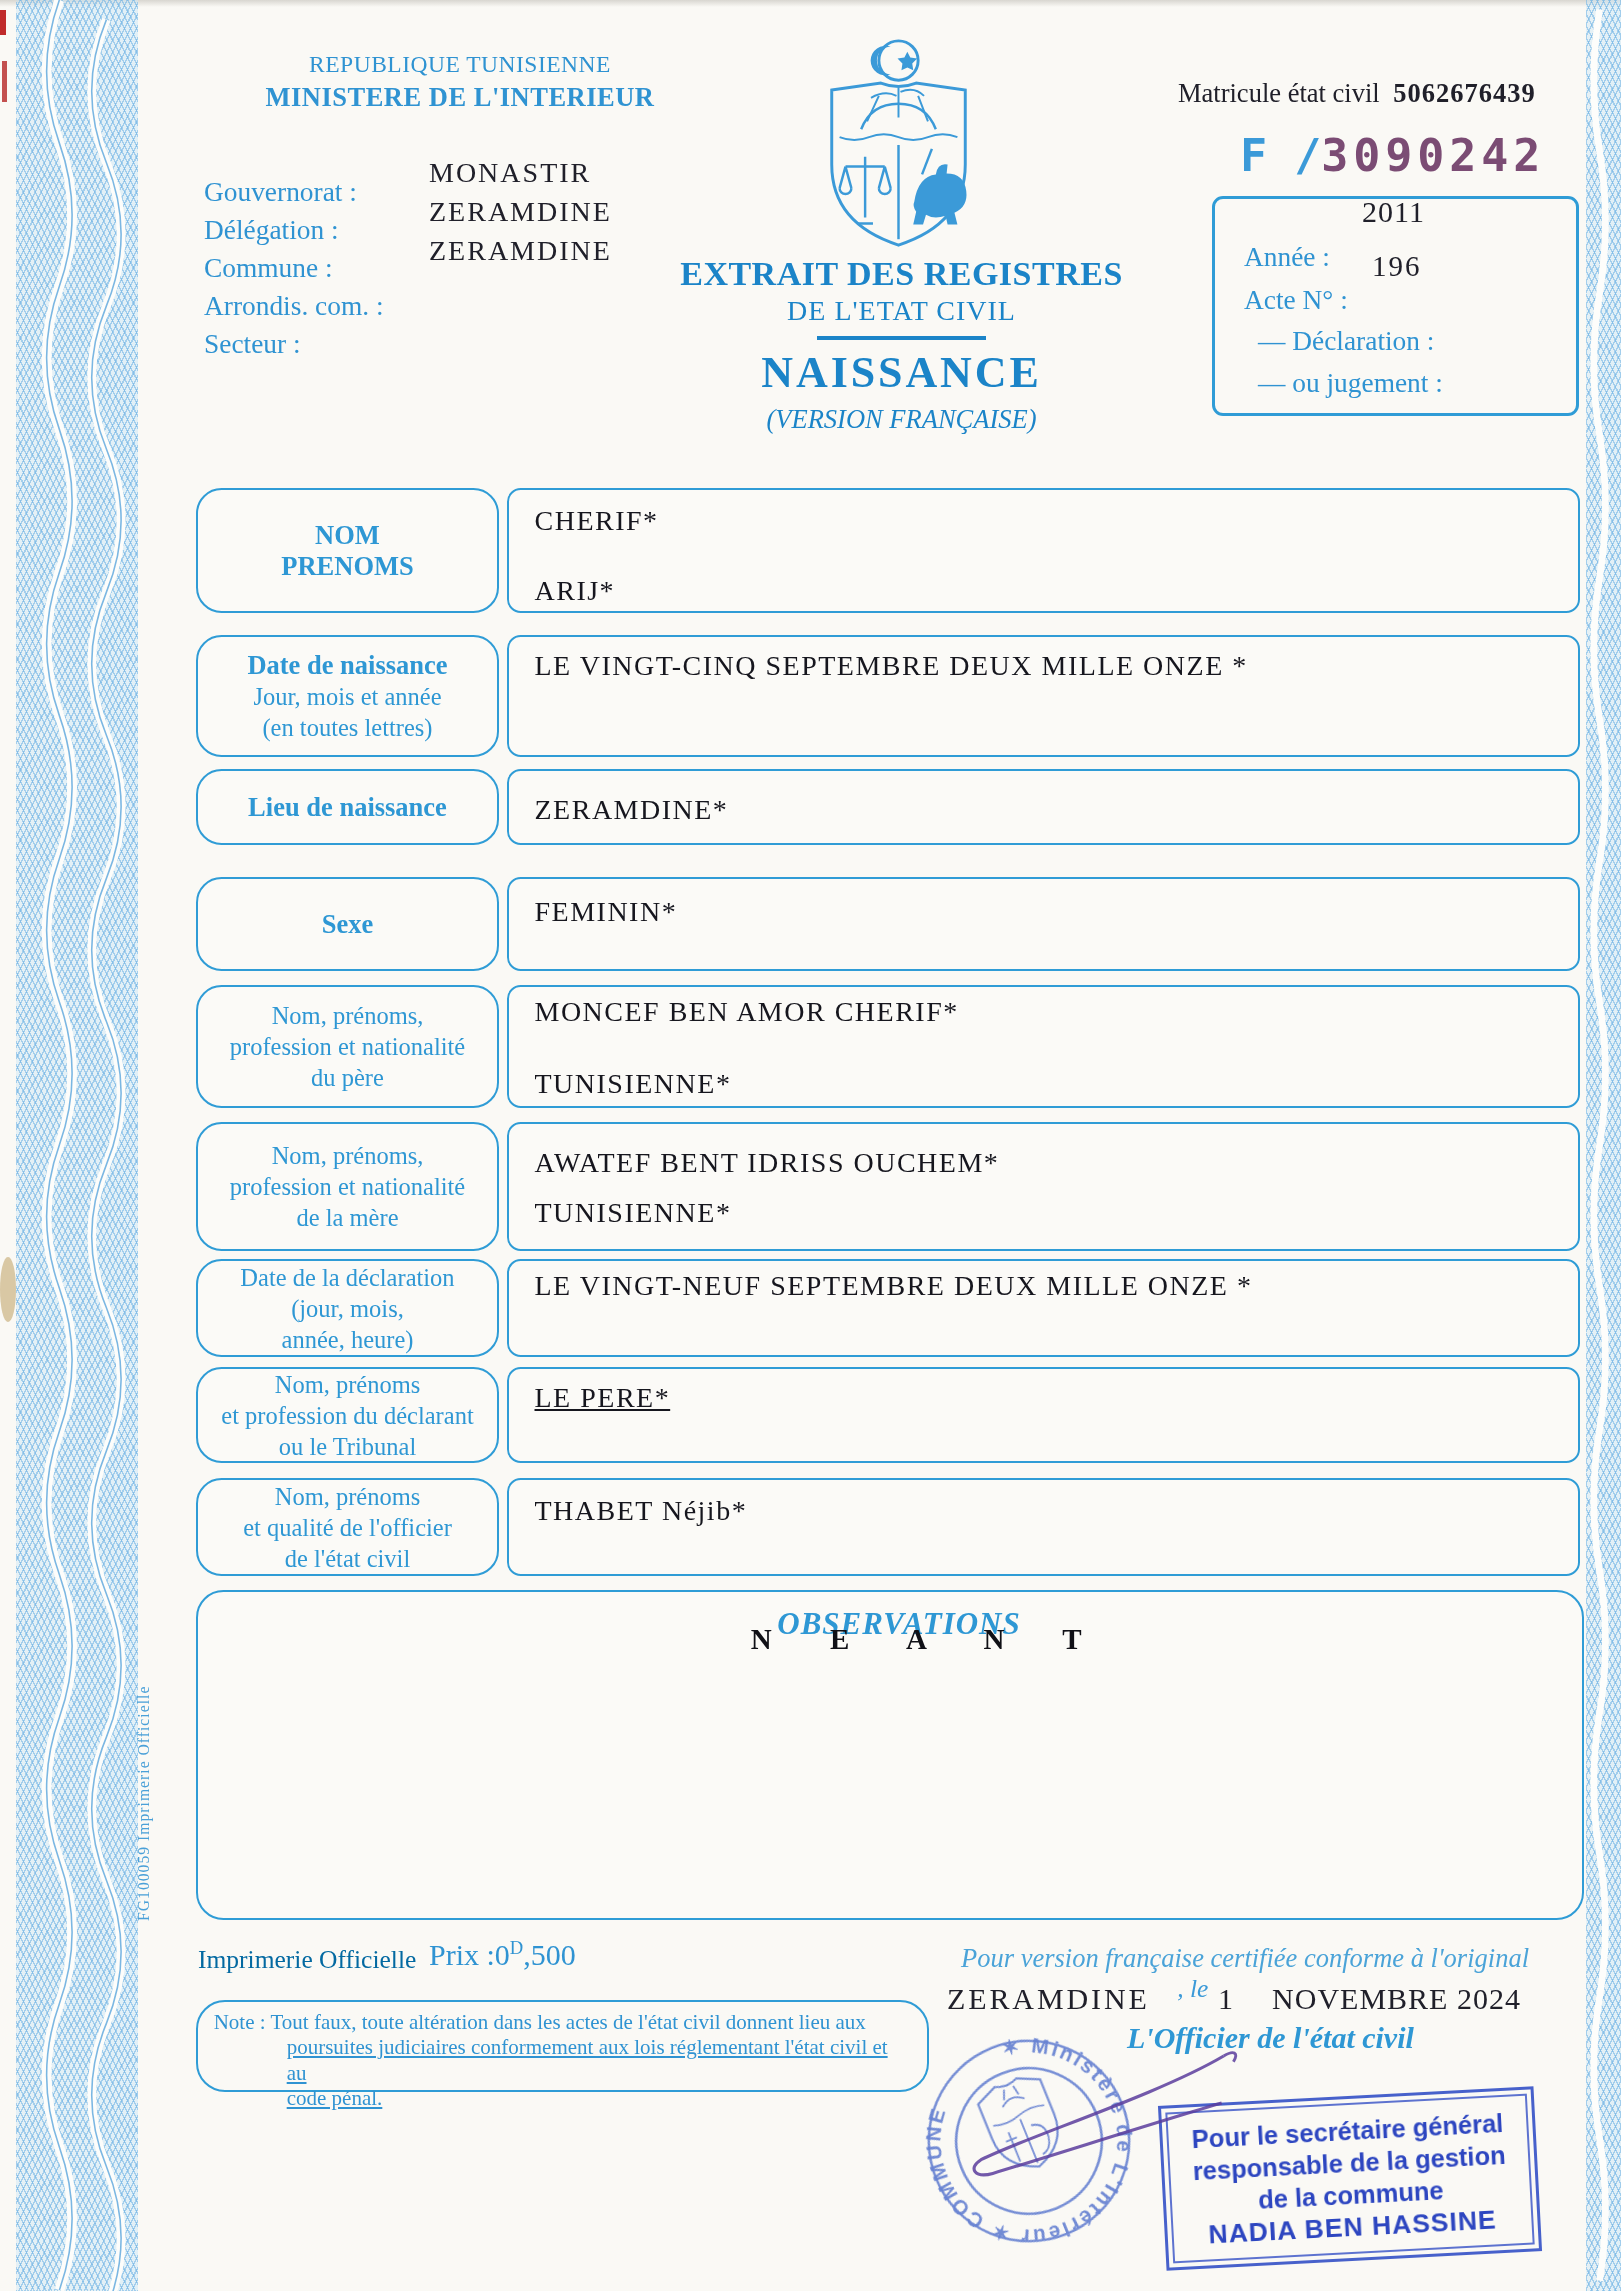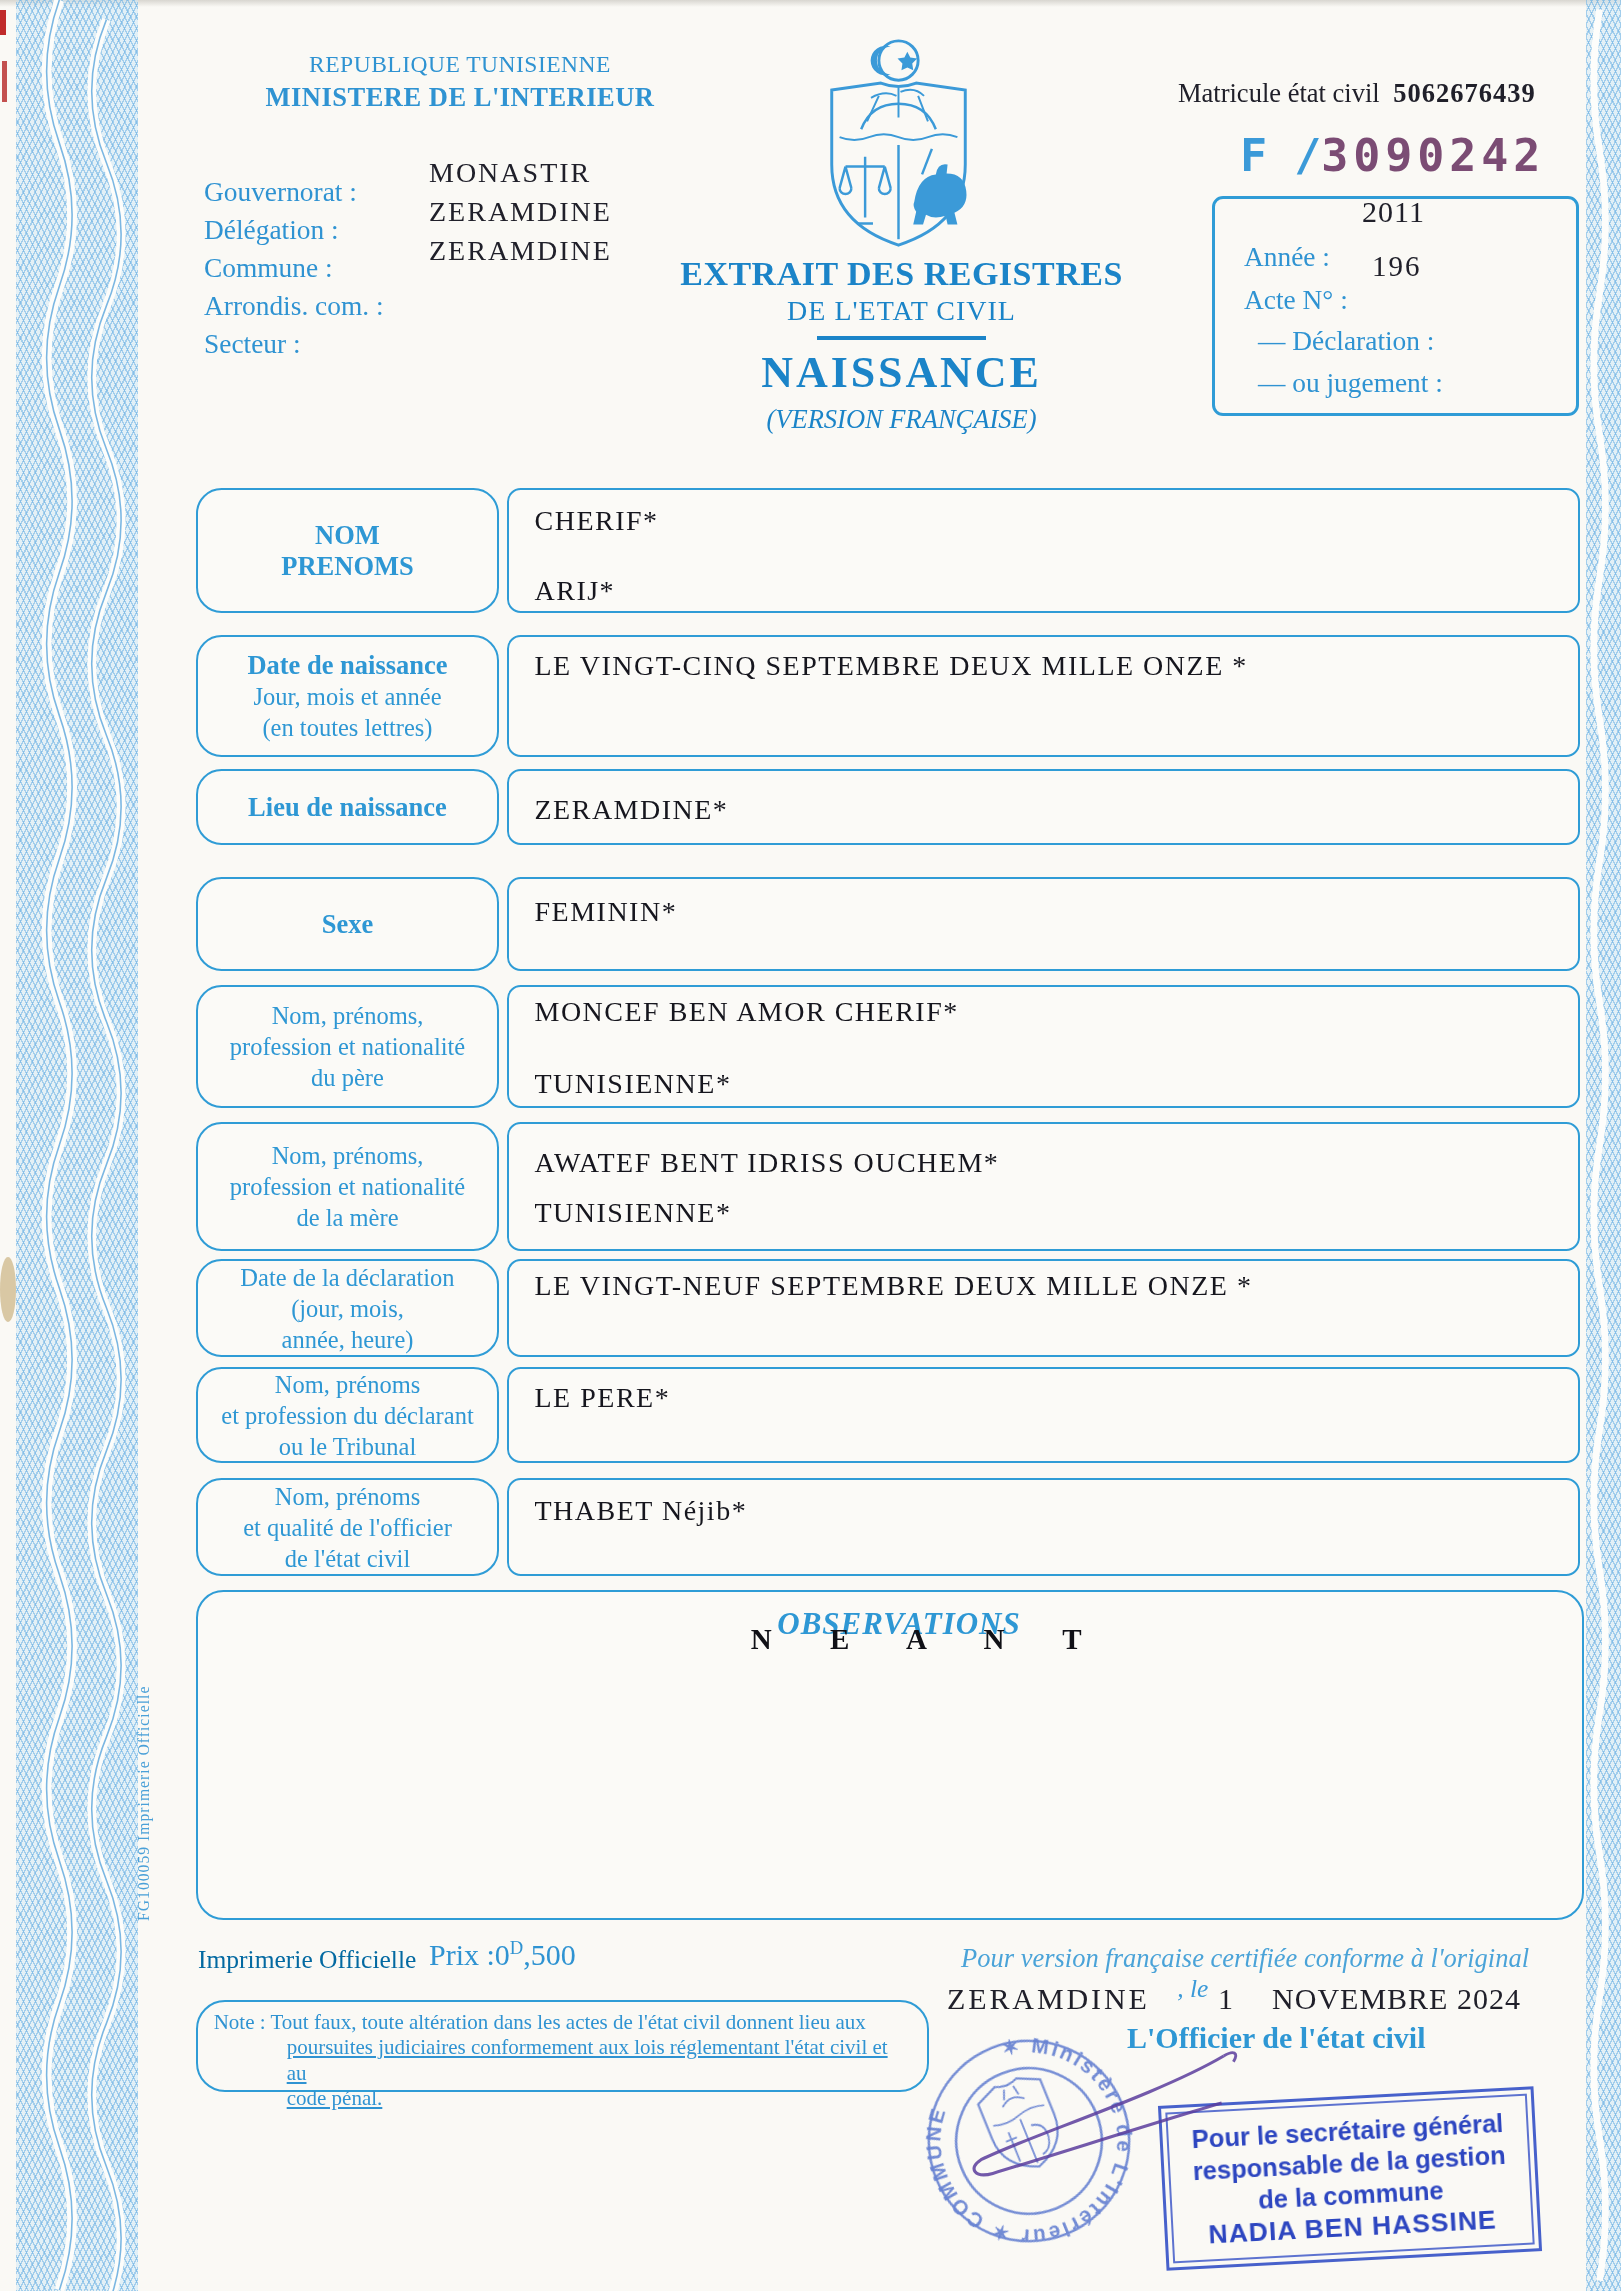--- a/index.html
+++ b/index.html
@@ -73,21 +73,21 @@
   .price sup{font-size:18.6px;}
   .note-box{position:absolute;left:196px;top:2000px;width:733px;height:92px;border:2.9px solid #2f9cd6;border-radius:29px;
             color:#2f93d2;font-size:21px;line-height:25.5px;padding:7.8px 17.6px 0 15.7px;box-sizing:border-box;}
   .note-box .ind{padding-left:73px;text-decoration:underline;}
   .certify{position:absolute;right:92px;top:1943px;color:#4aa3d8;font-size:26.5px;font-style:italic;}
   .date-line{position:absolute;left:947px;top:1982px;font-size:30px;color:#20202a;}
   .date-line .place{letter-spacing:2.9px;}
   .date-line .le{color:#3b9ad8;font-style:italic;font-size:25.5px;position:relative;top:-11.8px;margin:0 9.8px 0 27.4px;}
   .date-line .day{margin-right:39px;}
   .date-line .my{letter-spacing:1px;}
-  .officer{position:absolute;left:1127px;top:2021px;color:#2e97d4;font-size:30px;font-weight:bold;text-align:right;}
+  .officer{position:absolute;left:1127px;top:2021px;color:#2e97d4;font-size:30px;font-weight:bold;font-style:italic;text-align:right;}
 
   
   .round-stamp{position:absolute;left:919px;top:2031px;width:220px;height:220px;transform:rotate(-22deg);
                opacity:.92;filter:blur(0.3px);}
   .rect-stamp{position:absolute;left:1162px;top:2096px;width:376px;height:165px;transform:rotate(-3deg);
               border:3.9px solid rgba(40,70,195,.85);padding:3.9px;box-sizing:border-box;filter:blur(0.2px);}
   .rect-stamp .inner{border:2px solid rgba(40,70,195,.75);width:100%;height:100%;box-sizing:border-box;
               display:flex;flex-direction:column;justify-content:center;text-align:center;
               font-family:"Liberation Sans",sans-serif;color:rgba(34,60,190,.95);}
   .rs-l{font-size:25.5px;font-weight:bold;line-height:32px;}
@@ -256,21 +256,21 @@
       </div>
     </div>
 
     <div class="row" style="top:1367px;height:96px;">
       <div class="lbl">
         <div>Nom, prénoms</div>
         <div>et profession du déclarant</div>
         <div>ou le Tribunal</div>
       </div>
       <div class="val">
-        <div class="vline" style="margin-top:11.8px;">LE PERE*</div>
+        <div class="vline" style="margin-top:11.8px;text-decoration:underline;">LE PERE*</div>
       </div>
     </div>
 
     <div class="row" style="top:1478px;height:98px;">
       <div class="lbl">
         <div>Nom, prénoms</div>
         <div>et qualité de l'officier</div>
         <div>de l'état civil</div>
       </div>
       <div class="val">

